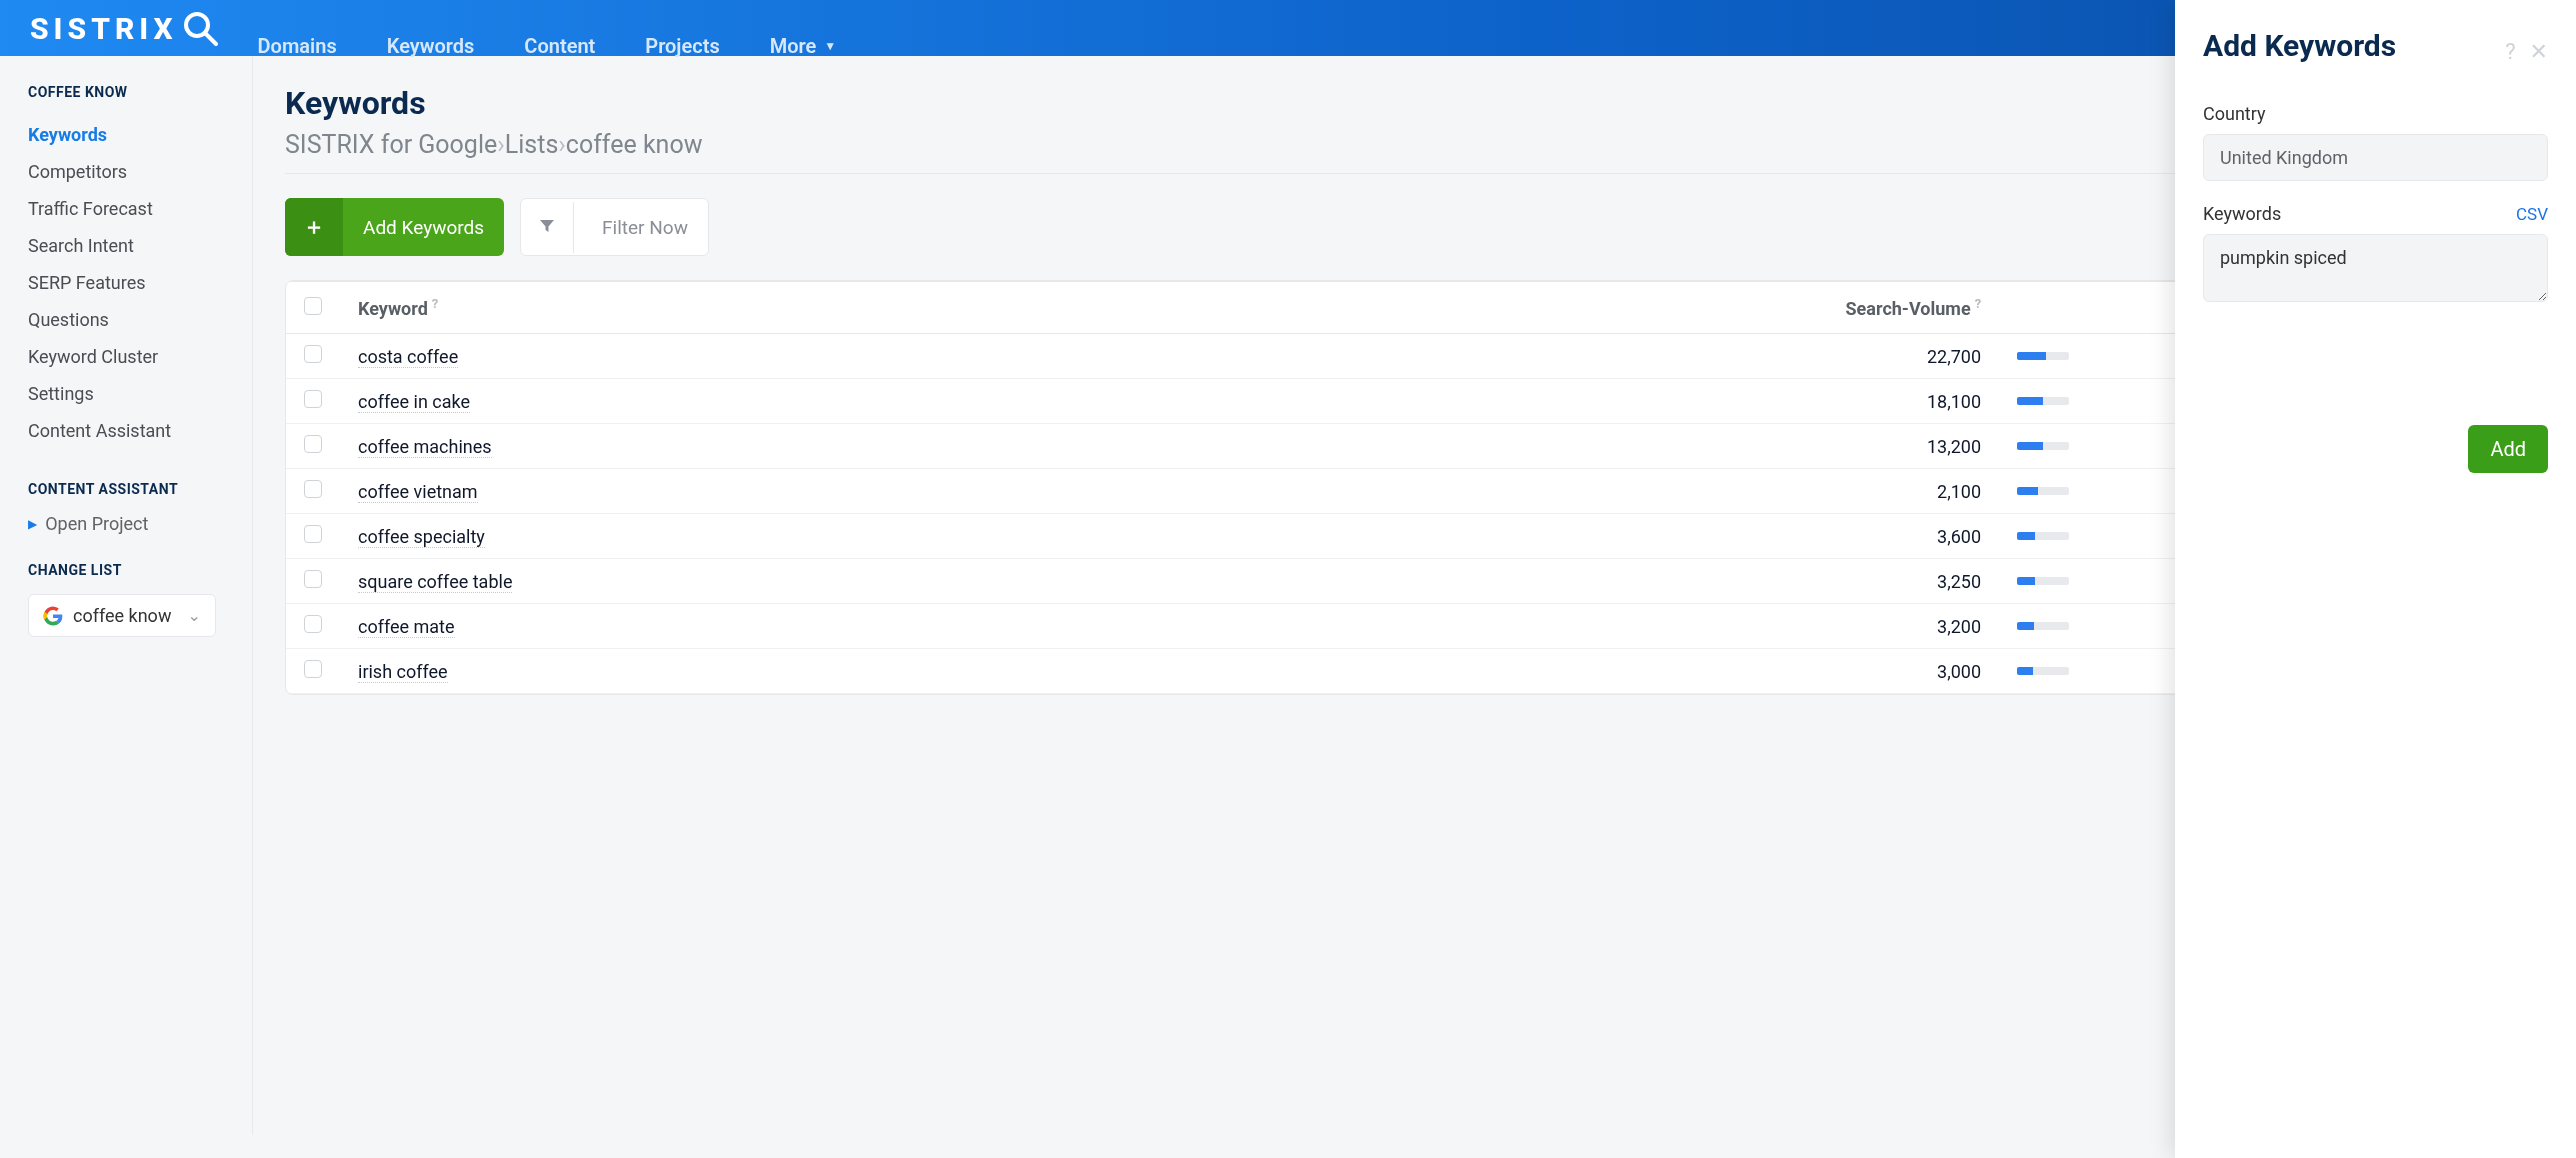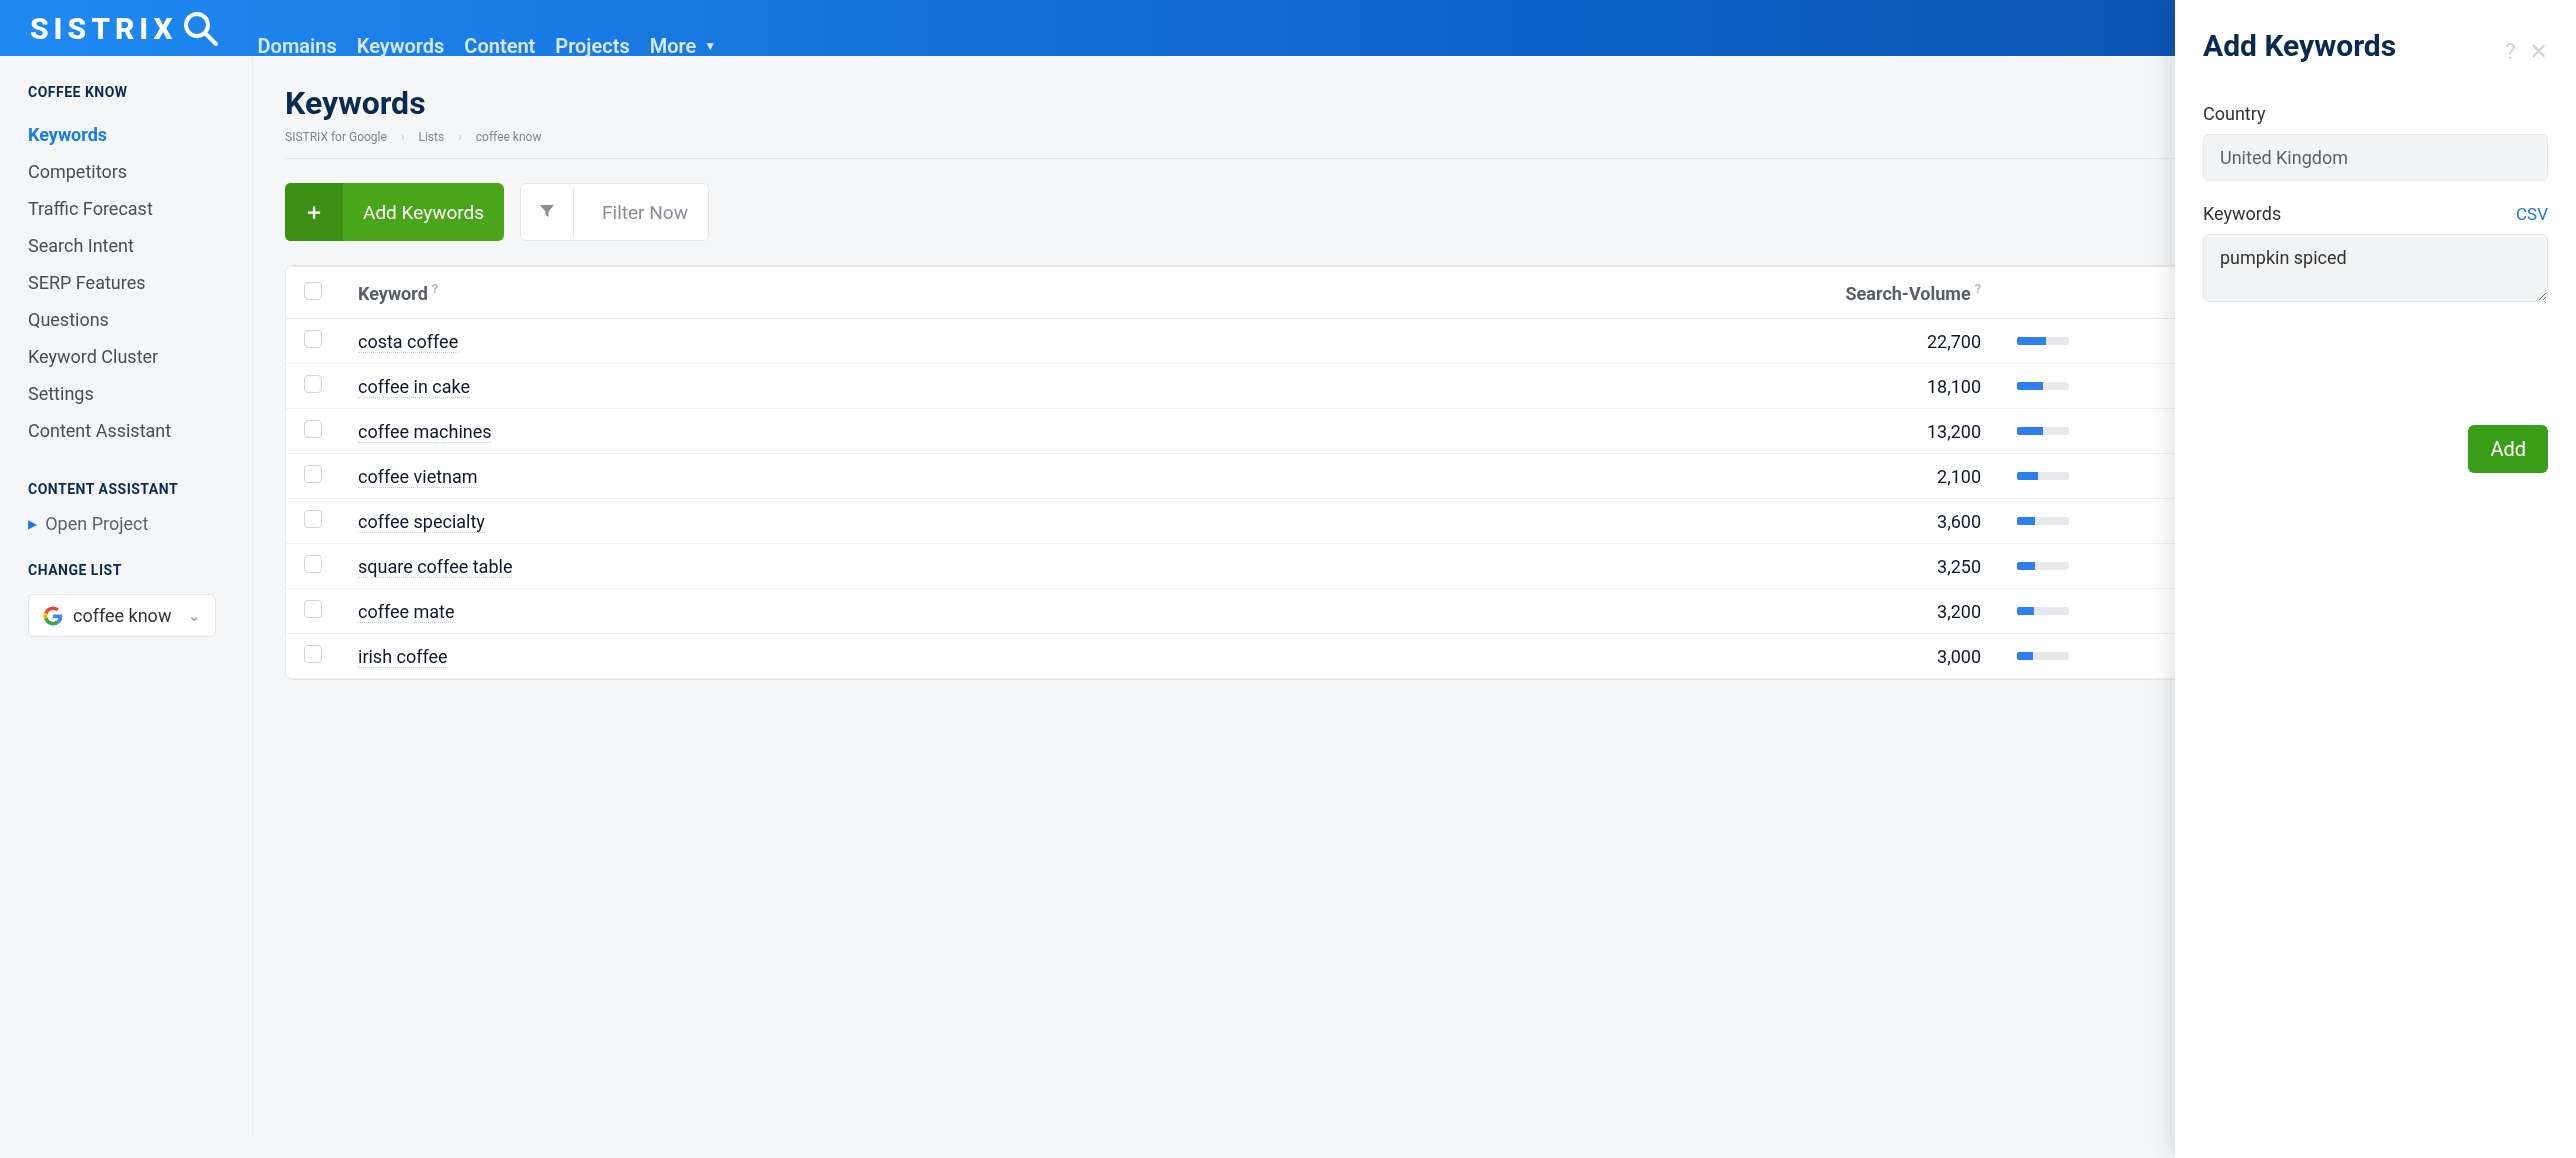--- a/index.html
+++ b/index.html
@@ -17,41 +17,41 @@
   body{margin:0;background:var(--gray-bg);color:var(--text);}
 
   
   .topbar{
     height:56px;
     background:linear-gradient(to right,#1f8af2 0%,#0d62c9 60%,#0a4ea6 100%);
     display:flex;align-items:center;padding:0 30px;color:#fff;
   }
   .logo{font-weight:800;font-size:30px;letter-spacing:5px;display:flex;align-items:center;margin-right:38px;}
   .logo svg{margin-left:2px;}
-  .topnav{display:flex;gap:20px;margin-top:36px;}
+  .topnav{display:flex;gap:50px;margin-top:36px;}
   .topnav-item{color:#d7e8fb;font-size:20px;font-weight:600;cursor:pointer;display:flex;align-items:center;gap:8px;}
   .topnav-item .caret{font-size:12px;}
 
   
   .layout{display:flex;min-height:calc(100vh - 79px);}
   .sidebar{width:253px;background:var(--gray-bg);padding:28px;border-right:1px solid #e8e9eb;}
   .side-title{font-size:14px;font-weight:700;color:var(--navy);letter-spacing:0.5px;margin-bottom:16px;}
   .side-items{list-style:none;padding:0;margin:0 0 32px 0;}
   .side-items li{font-size:18px;color:#4a4e54;padding:8px 0;cursor:pointer;}
   .side-items li.active{color:var(--blue);font-weight:700;}
   .open-proj{display:flex;align-items:center;gap:8px;color:#5f6368;font-size:18px;margin-bottom:28px;}
   .open-proj .tri{color:var(--blue);font-size:12px;}
   .list-select{background:#fff;border:1px solid var(--border);border-radius:6px;padding:10px 14px;display:flex;align-items:center;gap:10px;width:188px;justify-content:space-between;cursor:pointer;}
   .list-select-left{display:flex;align-items:center;gap:10px;font-size:18px;color:#333;}
   .list-select .chev{color:#9aa0a6;}
 
   
   .main{flex:1;padding:28px 32px;position:relative;overflow:hidden;}
   .page-title{font-size:32px;font-weight:700;color:var(--navy);margin:0 0 8px 0;}
-  .crumbs{display:flex;align-items:center;gap:14px;color:#7f868e;font-size:12px;margin-bottom:14px;}
+  .crumbs{display:flex;align-items:center;color:#7f868e;font-size:25px;margin-bottom:14px;}
   .crumbs .sep{color:#b9bec4;}
   .serps-update{position:absolute;right:0;top:59px;background:#fff;border:1px solid var(--border);border-radius:6px 0 0 6px;padding:10px 16px;display:flex;align-items:center;gap:12px;color:#6c7177;font-size:19px;}
 
   hr.sep-line{border:none;border-top:1px solid var(--border);margin:14px 0 24px 0;}
 
   .actions{display:flex;gap:16px;margin-bottom:24px;}
   .btn{border-radius:6px;font-size:19px;display:flex;align-items:center;gap:14px;cursor:pointer;border:none;}
   .btn-green{background:var(--green);color:#fff;padding:0;overflow:hidden;}
   .btn-green .plus{background:var(--green2);padding:14px 18px;font-size:22px;font-weight:700;}
   .btn-green .lbl{padding:14px 20px 14px 6px;}

